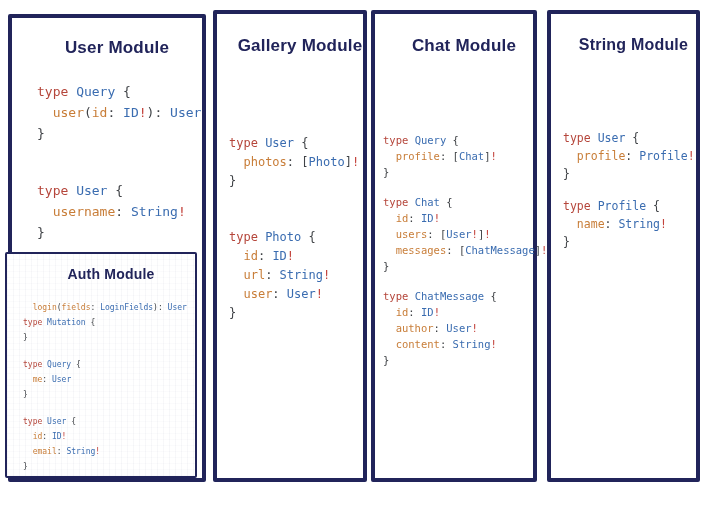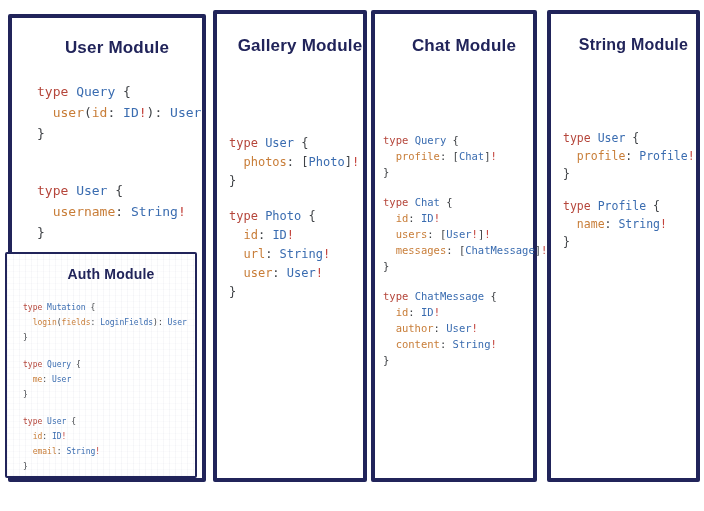--- a/index.html
+++ b/index.html
@@ -33,21 +33,21 @@
   .box-chat h2   {top:22px;font-size:17px;}
   .box-profile h2{top:22px;font-size:16px;}
 
   .code{position:absolute;font-family:"DejaVu Sans Mono",monospace;color:var(--pun);}
   .code .line{white-space:pre;}
   .code-user   {top:63px; left:25px;font-size:13px;}   .code-user .line{line-height:21px;}
   .code-user .blk + .blk{margin-top:36px;}
   .code-auth   {top:46px; left:16px;font-size:8px;}    .code-auth .line{line-height:15px;}
   .code-auth .blk + .blk{margin-top:12px;}
   .code-gallery{top:120px;left:12px;font-size:12px;}   .code-gallery .line{line-height:19px;}
-  .code-gallery .blk + .blk{margin-top:16px;}
+  .code-gallery .blk + .blk{margin-top:37px;}
   .code-chat   {top:118px;left:8px; font-size:10.5px;} .code-chat .line{line-height:16px;}
   .code-chat .blk + .blk{margin-top:14px;}
   .code-profile{top:115px;left:12px;font-size:11.5px;} .code-profile .line{line-height:18px;}
   .code-profile .blk + .blk{margin-top:14px;}
 
   .tk-k{color:var(--kw);}
   .tk-t{color:var(--typ);}
   .tk-f{color:var(--fld);}
   .tk-p{color:var(--pun);}
   .tk-b{color:var(--bang);}
@@ -71,22 +71,22 @@
           <div class="line"><span class="tk-w">  </span><span class="tk-f">username</span><span class="tk-p">:</span><span class="tk-w"> </span><span class="tk-t">String</span><span class="tk-b">!</span></div>
           <div class="line"><span class="tk-p">}</span></div>
         </div>
       </div>
   </section>
 
   <section class="box box-auth">
     <h2>Auth Module</h2>
     <div class="code code-auth">
         <div class="blk">
+          <div class="line"><span class="tk-w">  </span><span class="tk-f">login</span><span class="tk-p">(</span><span class="tk-f">fields</span><span class="tk-p">:</span><span class="tk-w"> </span><span class="tk-t">LoginFields</span><span class="tk-p">):</span><span class="tk-w"> </span><span class="tk-t">User</span></div>
           <div class="line"><span class="tk-k">type</span><span class="tk-w"> </span><span class="tk-t">Mutation</span><span class="tk-w"> </span><span class="tk-p">{</span></div>
-          <div class="line"><span class="tk-w">  </span><span class="tk-f">login</span><span class="tk-p">(</span><span class="tk-f">fields</span><span class="tk-p">:</span><span class="tk-w"> </span><span class="tk-t">LoginFields</span><span class="tk-p">):</span><span class="tk-w"> </span><span class="tk-t">User</span></div>
           <div class="line"><span class="tk-p">}</span></div>
         </div>
         <div class="blk">
           <div class="line"><span class="tk-k">type</span><span class="tk-w"> </span><span class="tk-t">Query</span><span class="tk-w"> </span><span class="tk-p">{</span></div>
           <div class="line"><span class="tk-w">  </span><span class="tk-f">me</span><span class="tk-p">:</span><span class="tk-w"> </span><span class="tk-t">User</span></div>
           <div class="line"><span class="tk-p">}</span></div>
         </div>
         <div class="blk">
           <div class="line"><span class="tk-k">type</span><span class="tk-w"> </span><span class="tk-t">User</span><span class="tk-w"> </span><span class="tk-p">{</span></div>
           <div class="line"><span class="tk-w">  </span><span class="tk-f">id</span><span class="tk-p">:</span><span class="tk-w"> </span><span class="tk-t">ID</span><span class="tk-b">!</span></div>

